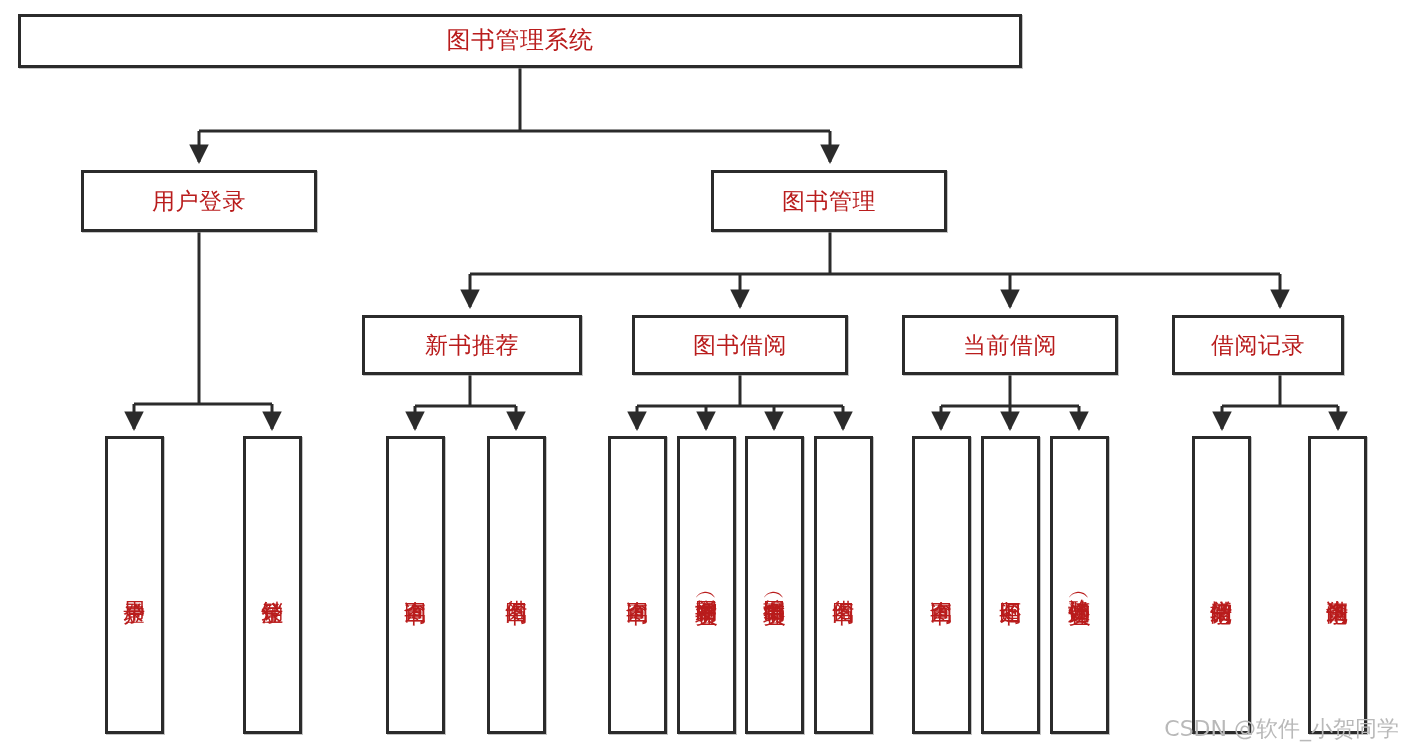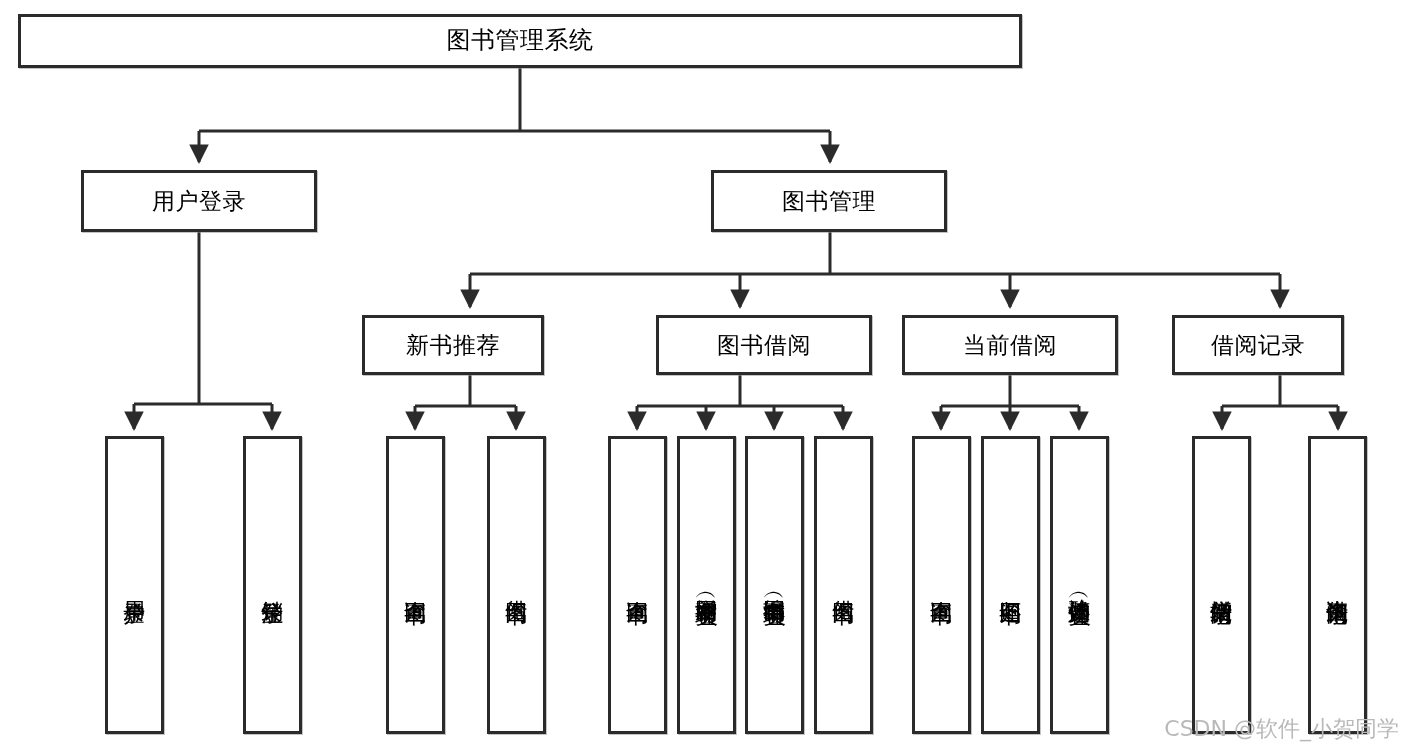--- a/index.html
+++ b/index.html
@@ -34,21 +34,21 @@
     display: flex;
     align-items: center;
     justify-content: center;
     color: #1a1a1a;
     box-shadow: 1px 1px 0 rgba(150,150,150,0.55);
   }
   .node .label {
     display: block;
     text-align: center;
     line-height: 1.22;
-    color: #000000;
+    color: #b91c1c;
   }
   
   .node.h .label {
     font-size: 23px;
     letter-spacing: 0.5px;
     white-space: nowrap;
   }
   .node.root .label {
     font-size: 24px;
   }
@@ -136,24 +136,24 @@
     <span class="label">图书管理系统</span>
   </div>
 
   <div class="node h" style="left:81px; top:170px; width:236px; height:62px;">
     <span class="label">用户登录</span>
   </div>
   <div class="node h" style="left:711px; top:170px; width:236px; height:62px;">
     <span class="label">图书管理</span>
   </div>
 
-  <div class="node h" style="left:362px; top:315px; width:182px; height:60px;">
+  <div class="node h" style="left:362px; top:315px; width:220px; height:60px;">
     <span class="label">新书推荐</span>
   </div>
-  <div class="node h" style="left:632px; top:315px; width:216px; height:60px;margin-left:24px;">
+  <div class="node h" style="left:632px; top:315px; width:216px; height:60px;">
     <span class="label">图书借阅</span>
   </div>
   <div class="node h" style="left:902px; top:315px; width:216px; height:60px;">
     <span class="label">当前借阅</span>
   </div>
   <div class="node h" style="left:1172px; top:315px; width:172px; height:60px;">
     <span class="label">借阅记录</span>
   </div>
 
   <div class="node v" style="left:105px; top:436px; width:59px; height:298px;">

